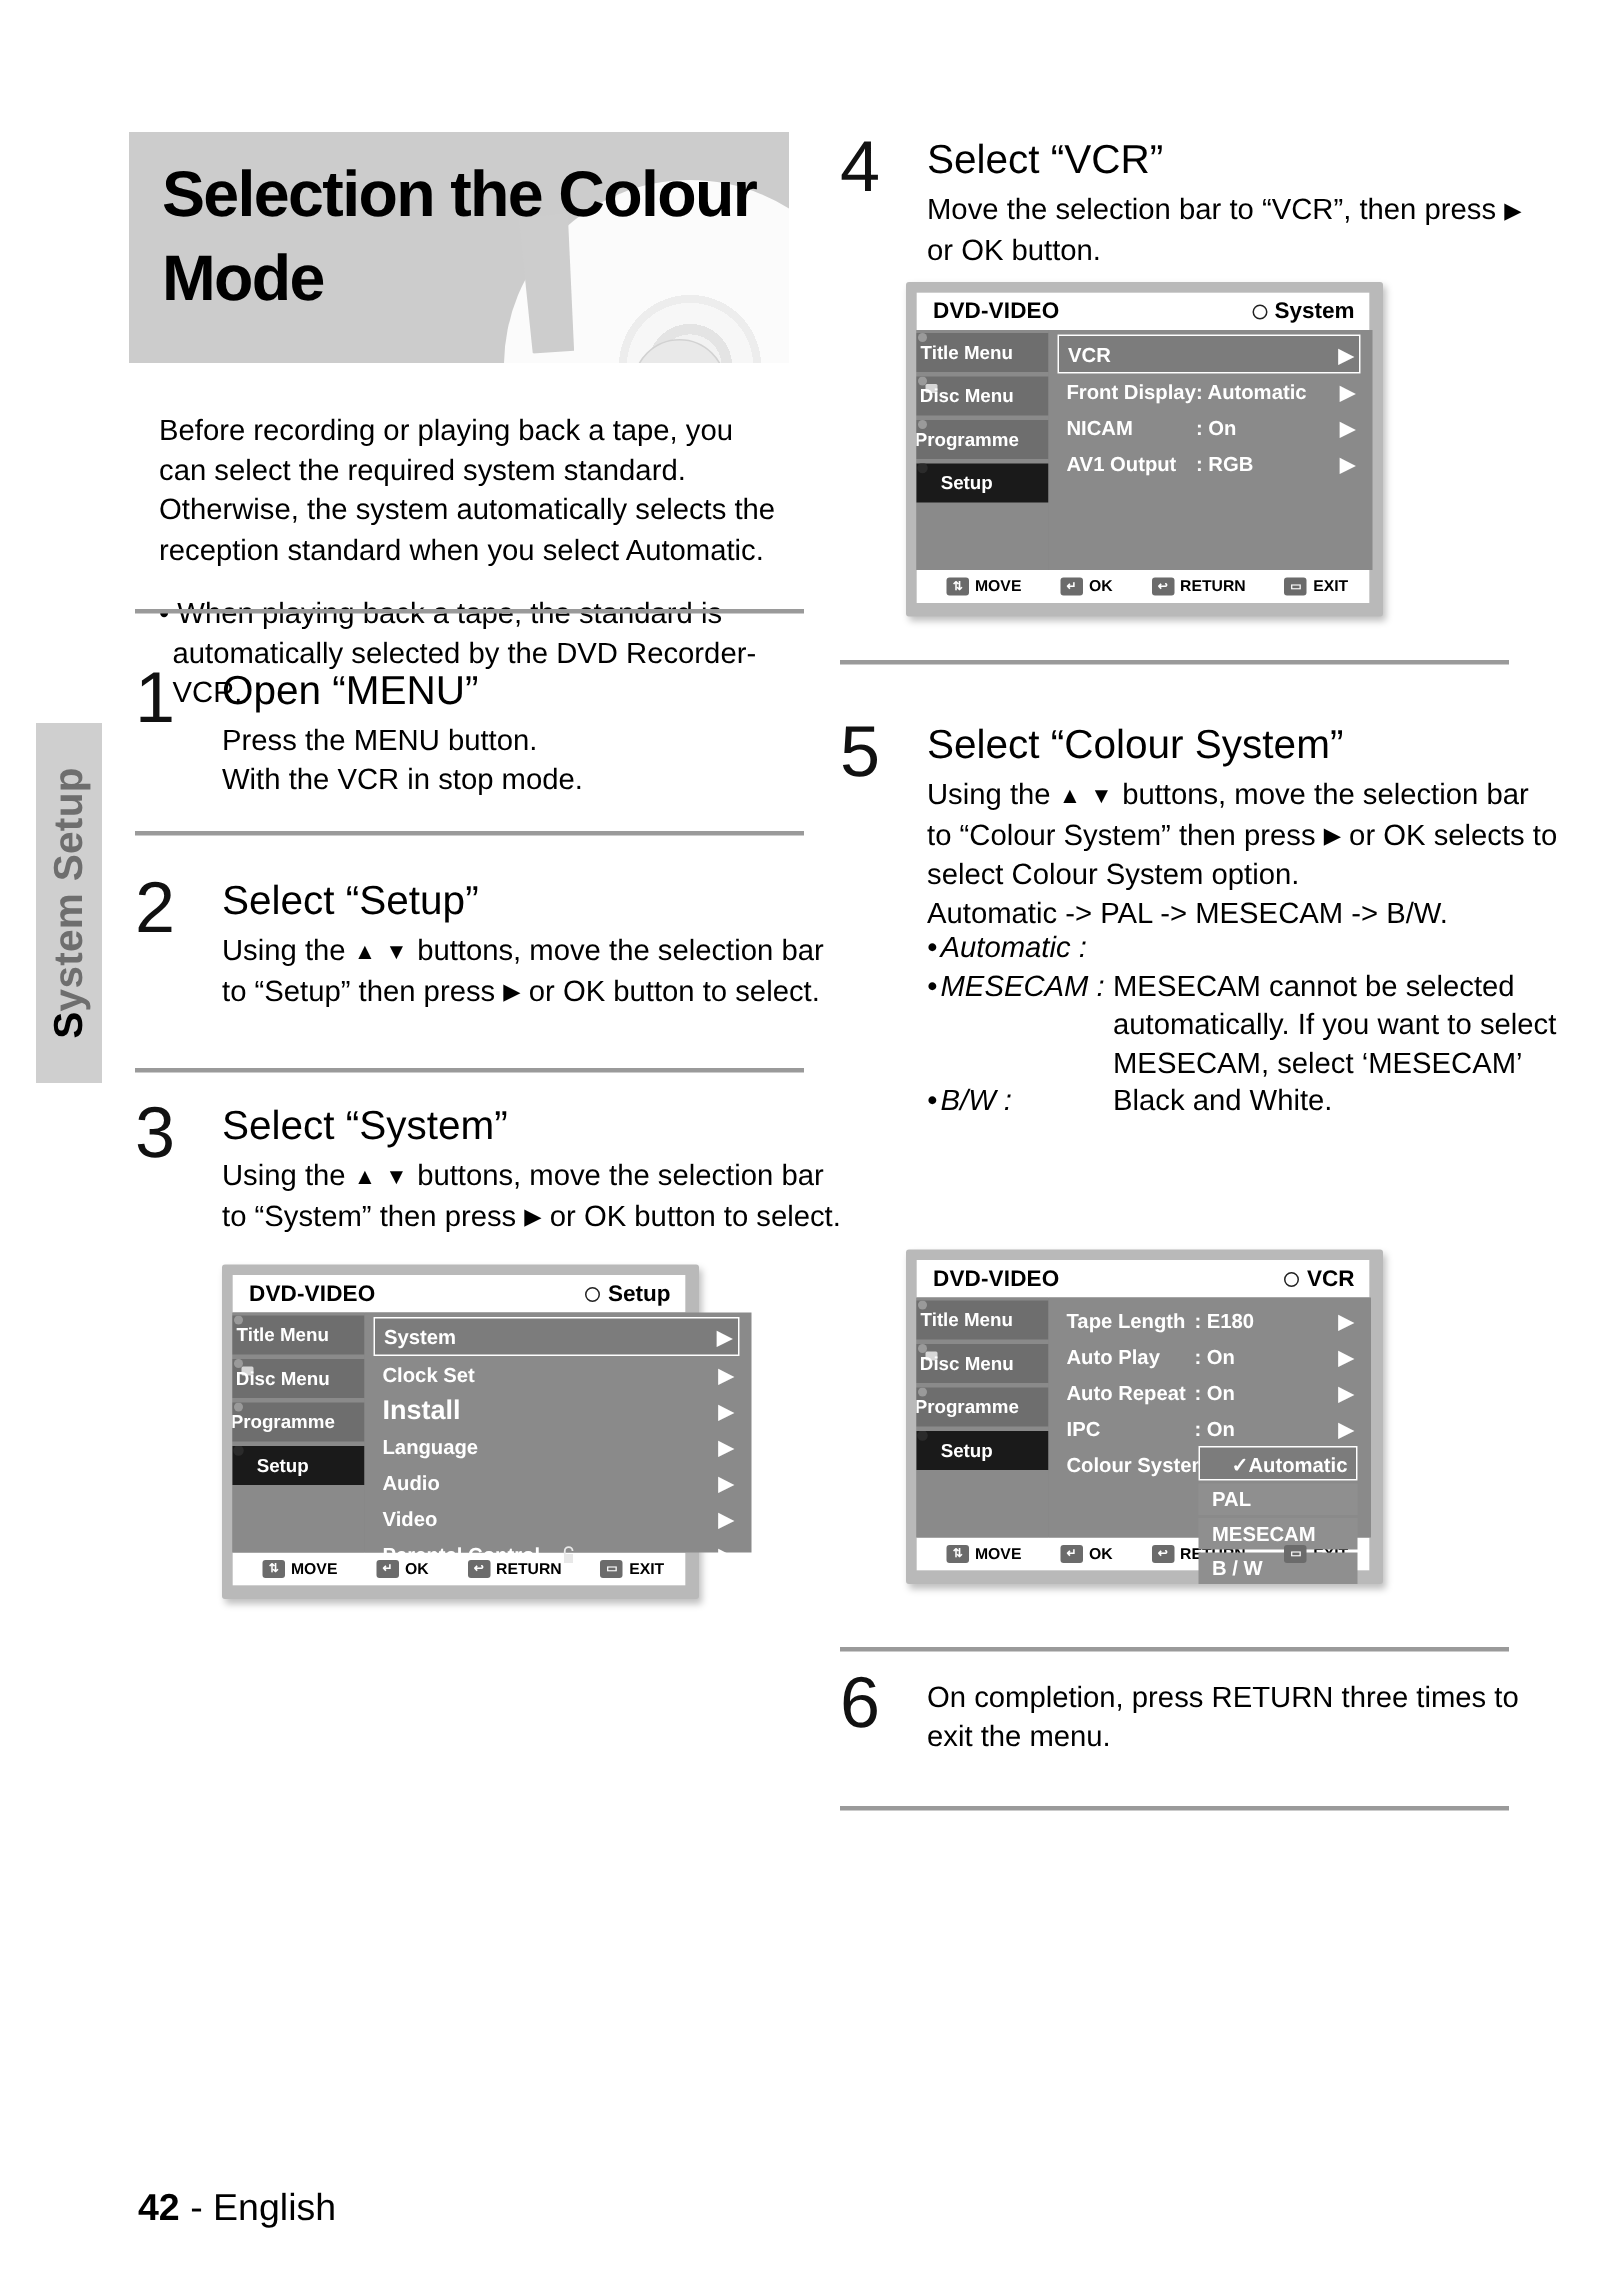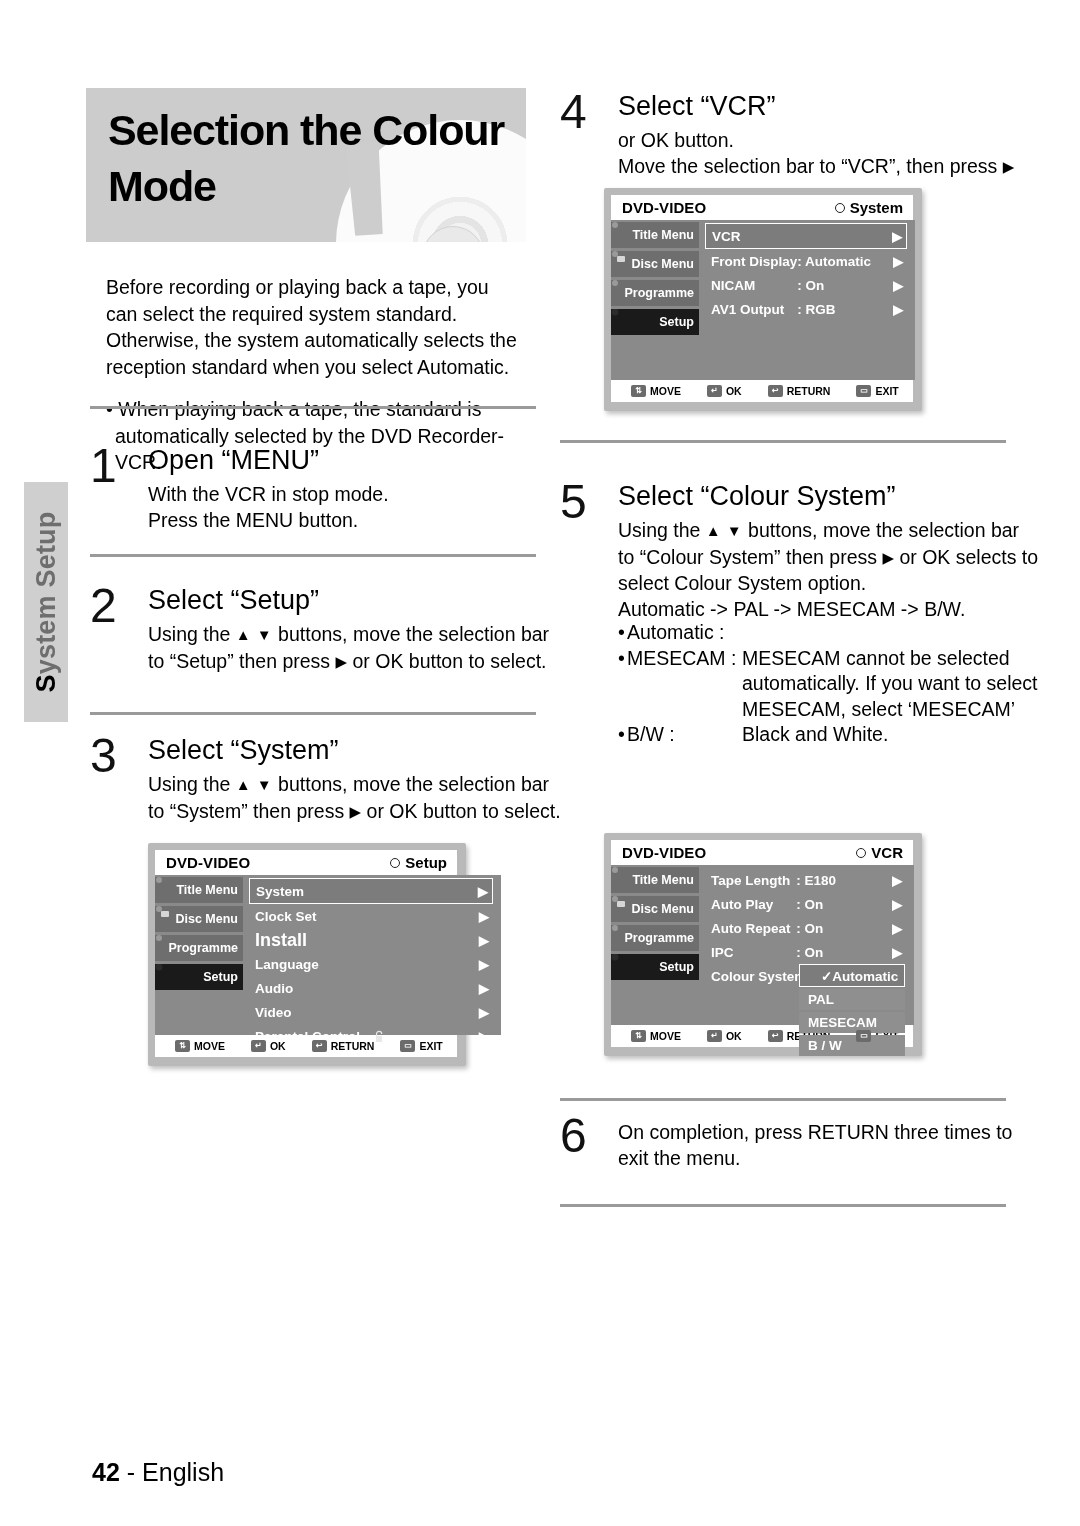--- a/index.html
+++ b/index.html
@@ -75,21 +75,21 @@
   .step .body{
     position:absolute;left:58px;top:40px;font-size:19.5px;line-height:25.5px;
     width:450px;
   }
   .step .body p{margin:0;}
   .arrw{font-size:15px;position:relative;top:-1px;}
   .updn{letter-spacing:1px;font-size:15px;position:relative;top:-1px;}
 
   .defs{position:absolute;left:58px;top:0;width:450px;font-size:19.5px;line-height:25.5px;}
   .defrow{display:flex;}
-  .defrow .dt{flex:0 0 auto;white-space:nowrap;}
+  .defrow .dt{flex:0 0 auto;white-space:nowrap;font-style:italic;}
   .defrow .dd{flex:1 1 auto;}
   .defrow .dt .b{display:inline-block;width:9px;}
 
   
   .osd{
     position:absolute;background:#b9b9b9;padding:7px 9px 9px 7px;
     box-shadow:2px 3px 5px rgba(0,0,0,.25);
     border-radius:2px;
   }
   .osd-inner{background:#858585;position:relative;}
@@ -98,22 +98,22 @@
     justify-content:space-between;padding:0 10px 0 11px;
   }
   .osd-title .left{font-size:15px;font-weight:bold;letter-spacing:.1px;}
   .osd-title .right{font-size:15px;font-weight:bold;display:flex;align-items:center;gap:5px;}
   .osd-title .right .dot{
     width:8px;height:8px;border-radius:50%;border:1.6px solid #222;display:inline-block;
   }
   .osd-body{display:flex;position:relative;}
   .osd-side{width:88px;flex:0 0 88px;background:#8a8a8a;padding-top:2px;}
   .side-item{
-    height:26px;display:flex;align-items:center;justify-content:flex-end;
-    padding-right:5px;gap:4px;color:#fff;font-size:12.5px;font-weight:bold;
+    height:26px;display:flex;align-items:center;justify-content:center;
+    padding-right:21px;gap:4px;color:#fff;font-size:12.5px;font-weight:bold;
     background:#6e6e6e;margin-bottom:3px;position:relative;overflow:hidden;
   }
   .side-item.active{background:#1a1a1a;}
   .side-item .sicon{
     position:absolute;left:4px;top:50%;transform:translateY(-50%);
     width:20px;height:20px;
   }
   .side-item .lbl{position:relative;z-index:2;}
   .disc-ic{width:19px;height:19px;border-radius:50%;background:#3c3c3c;position:relative;}
   .disc-ic:after{content:"";position:absolute;left:50%;top:50%;width:6px;height:6px;
@@ -179,22 +179,22 @@
   <div class="intro">
     <p>Before recording  or playing back a tape, you can select the required system standard. Otherwise, the system automatically selects the reception standard when you select Automatic.</p>
     <p class="bullet">• When playing back a tape, the standard is automatically selected by the DVD Recorder-VCR.</p>
   </div>
   <div class="rule" style="left:90px;top:406px;width:446px;"></div>
 
   <div class="step" style="left:90px;top:442px;width:450px;">
     <div class="num">1</div>
     <div class="ttl">Open “MENU”</div>
     <div class="body">
+      <p>Press the MENU button.</p>
       <p>With the VCR in stop mode.</p>
-      <p>Press the MENU button.</p>
     </div>
   </div>
   <div class="rule" style="left:90px;top:554px;width:446px;"></div>
 
   <div class="step" style="left:90px;top:582px;width:450px;">
     <div class="num">2</div>
     <div class="ttl">Select “Setup”</div>
     <div class="body">
       <p><span>Using the</span>
          <span class="updn">▲ ▼</span>
@@ -306,23 +306,23 @@
             <span>EXIT</span>
           </span>
         </div>
     </div>
   </div>
 
   <div class="step" style="left:560px;top:88px;width:450px;">
     <div class="num">4</div>
     <div class="ttl">Select “VCR”</div>
     <div class="body">
-      <p>or OK button.</p>
       <p><span>Move the selection bar to “VCR”, then press</span>
          <span class="arrw">▶</span></p>
+      <p>or OK button.</p>
     </div>
   </div>
 
   <div class="osd" style="left:604px;top:188px;width:302px;">
     <div class="osd-inner">
       <div class="osd-title">
         <span class="left">DVD-VIDEO</span>
         <span class="right">
             <i class="dot"></i>
             <span>System</span>

